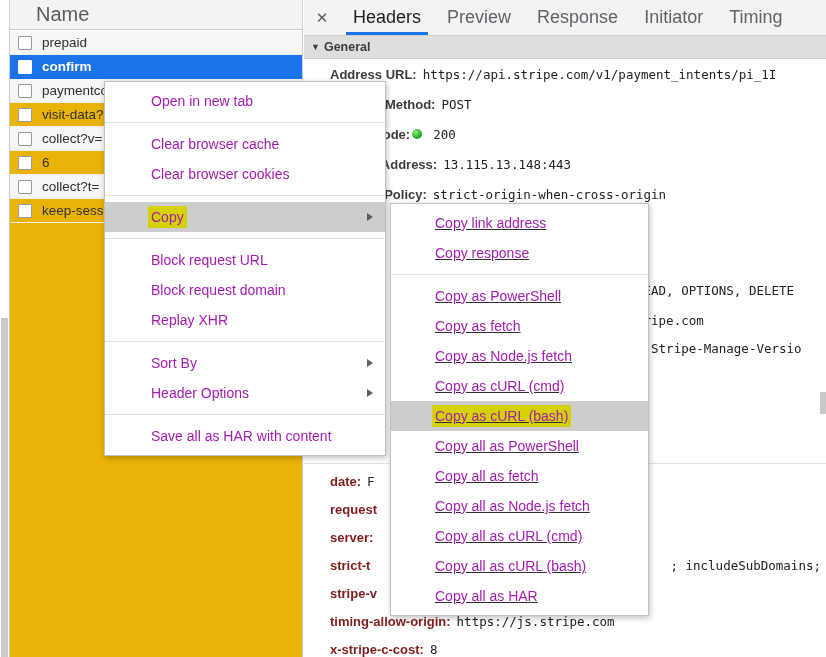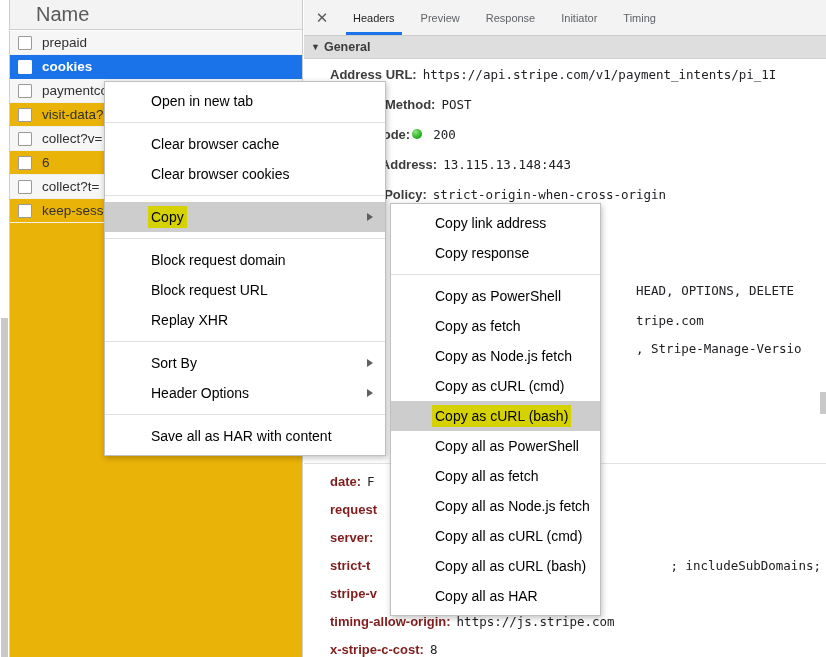--- a/index.html
+++ b/index.html
@@ -83,21 +83,21 @@
     border-bottom: 1px solid #cdcdcd;
     display: flex; align-items: stretch;
   }
   #close-tab {
     width: 36px; display: flex; align-items: center; justify-content: center;
     color: #5a5a5a; font-size: 15px;
   }
   .tab {
     display: flex; align-items: center;
     padding: 0 13px;
-    font-size: 11px;
+    font-size: 18px;
     color: #5f6368;
     position: relative;
     white-space: nowrap;
   }
   .tab.active { color: #1f1f1f; }
   .tab.active::after {
     content: ""; position: absolute; left: 6px; right: 6px; bottom: 0;
     height: 3px; background: #1a73e8;
   }
   #general-bar {
@@ -155,42 +155,42 @@
     box-shadow: 1px 2px 6px rgba(0,0,0,0.25);
     padding: 4px 0;
     box-sizing: border-box;
     z-index: 50;
   }
   .menu-item {
     height: 30px;
     display: flex; align-items: center;
     padding: 0 14px 0 46px;
     font-size: 14px;
-    color: #000000;
+    color: #a21caf;
     white-space: nowrap;
     position: relative;
   }
   .menu-item.hover { background: #cdcdcd; }
   .menu-sep { height: 1px; background: #e0e0e0; margin: 6px 0; }
   .submenu-arrow {
     position: absolute; right: 12px;
     width: 0; height: 0;
     border-left: 6px solid #5f5f5f;
     border-top: 4px solid transparent;
     border-bottom: 4px solid transparent;
   }
   .hl {
     background: #d6d200;
     padding: 3px 3px;
     margin: 0 -3px;
     box-decoration-break: clone;
   }
 
   #menu-main { left: 104px; top: 81px; width: 282px; }
-  #menu-sub  { left: 390px; top: 203px; width: 211px; }
+  #menu-sub  { left: 390px; top: 203px; width: 259px; text-decoration: underline; }
   #menu-sub .menu-item { padding-left: 44px; }
 </style>
 </head>
 <body>
 
 <div id="root">
 
   <div id="left-panel">
 
     <div id="left-scroll-track">
@@ -201,21 +201,21 @@
       <span>Name</span>
     </div>
 
     <div id="list-area">
         <div class="list-row alt">
           <span class="row-check"></span>
           <span>prepaid</span>
         </div>
         <div class="list-row selected">
           <span class="row-check"></span>
-          <span>cookies</span>
+          <span>confirm</span>
         </div>
         <div class="list-row alt">
           <span class="row-check"></span>
           <span>paymentco</span>
         </div>
         <div class="list-row">
           <span class="row-check"></span>
           <span>visit-data?</span>
         </div>
         <div class="list-row alt">
@@ -343,24 +343,24 @@
       <div class="menu-item">
         <span>Clear browser cookies</span>
       </div>
       <div class="menu-sep"></div>
       <div class="menu-item hover">
         <span class="hl">Copy</span>
         <span class="submenu-arrow"></span>
       </div>
       <div class="menu-sep"></div>
       <div class="menu-item">
+        <span>Block request URL</span>
+      </div>
+      <div class="menu-item">
         <span>Block request domain</span>
-      </div>
-      <div class="menu-item">
-        <span>Block request URL</span>
       </div>
       <div class="menu-item">
         <span>Replay XHR</span>
       </div>
       <div class="menu-sep"></div>
       <div class="menu-item">
         <span>Sort By</span>
         <span class="submenu-arrow"></span>
       </div>
       <div class="menu-item">

